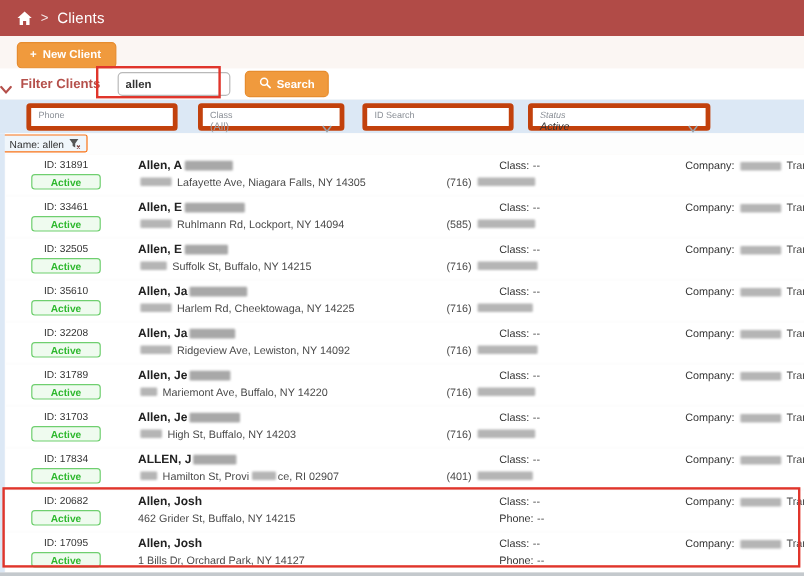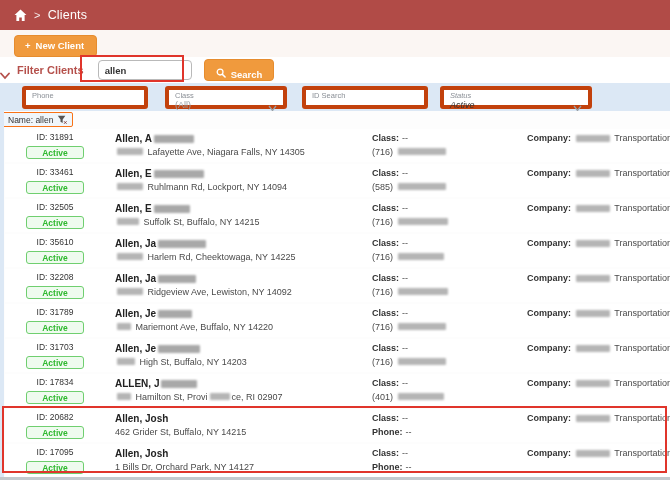--- a/index.html
+++ b/index.html
@@ -36,21 +36,21 @@
   .filter-title { color: #b5504b; font-weight: bold; font-size: 11px; margin-right: 14px; cursor: pointer; }
   .search-input {
     width: 94px; height: 20px; border: 1px solid #b9b9b9; border-radius: 4px;
     font-size: 9.5px; font-weight: bold; color: #333; padding: 0 6px;
     font-family: "Liberation Sans", sans-serif; outline: none;
   }
   .btn-search {
     margin-left: 12px; height: 22px; padding: 0 11px;
     background: #f09a3d; border: 1px solid #e68c2e; border-radius: 4px;
     color: #fff; font-size: 9.5px; font-weight: bold; cursor: pointer;
-    display: inline-flex; align-items: flex-end; gap: 5px;
+    display: inline-flex; align-items: center; gap: 5px;
     font-family: "Liberation Sans", sans-serif;
   }
   
   .filter-fields { height: 28px; background: #dce8f5; position: relative; }
   .ffield {
     position: absolute; top: 3px; height: 23px; background: #fff;
     border: 4px solid #c2410c; border-radius: 3px; padding: 1px 6px 0 6px;
   }
   .ffield .flabel { font-size: 7.5px; color: #8a8f96; display: block; line-height: 9px; }
   .ffield .fvalue { font-size: 9px; color: #333; line-height: 10px; display: block; }
@@ -84,21 +84,21 @@
   .badge {
     display: inline-block; margin-top: 2px; width: 58px; height: 13px; line-height: 12px;
     border: 1px solid #6fcf6f; border-radius: 3px; background: #effbef;
     color: #2eb82e; font-size: 8.5px; font-weight: bold;
   }
   .cname { position: absolute; left: 110px; top: 4px; font-size: 10px; font-weight: bold; color: #222; white-space: nowrap; }
   .caddr { position: absolute; left: 110px; top: 17.5px; font-size: 9px; color: #4a4a4a; white-space: nowrap; }
   .ccls  { position: absolute; left: 367px; top: 4px;   font-size: 9px; white-space: nowrap; }
   .cph   { position: absolute; left: 367px; top: 17.5px; font-size: 9px; white-space: nowrap; }
   .cco   { position: absolute; left: 522px; top: 4px;   font-size: 9px; white-space: nowrap; }
-  .lbl { font-weight: bold; color: #333; margin-right: 3px; }
+  .lbl { font-weight: normal; color: #333; margin-right: 3px; margin-left: 44px; }
   .seg { color: #4a4a4a; }
   .redact {
     display: inline-block; height: 7px; background: #b5b5b5; border-radius: 1px;
     filter: blur(1.1px); vertical-align: baseline; margin: 0 2px; position: relative; top: 0.5px;
   }
   .cname .redact { height: 8px; background: #a8a8a8; }
   
   .left-strip { position: absolute; left: 0; top: 111px; width: 4px; height: 366px; background: #dce8f5; }
   .bottom-bar { position: absolute; left: 0; bottom: 0; width: 670px; height: 3px; background: #c4c9cd; }
   

